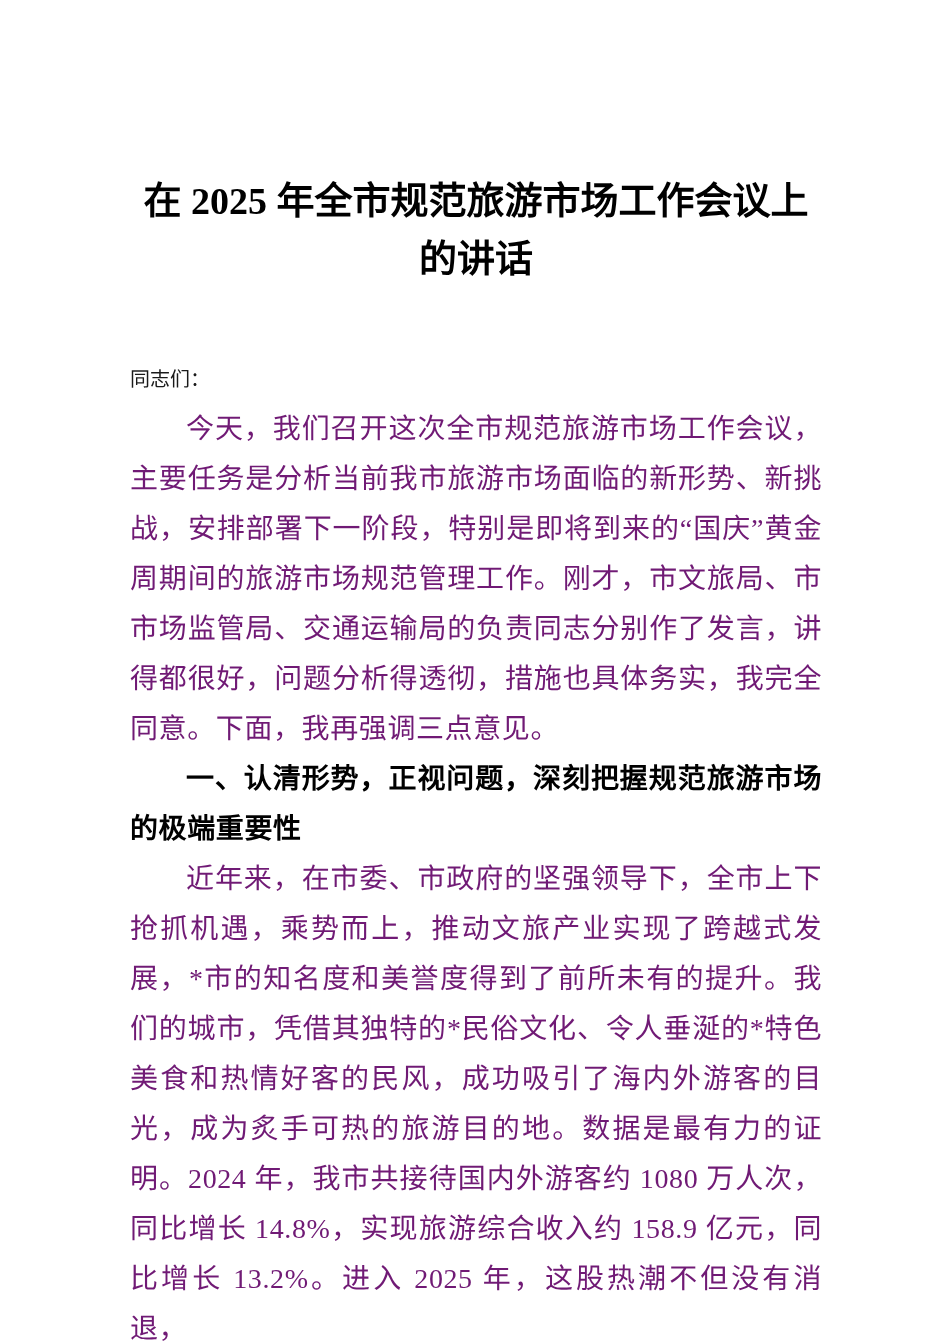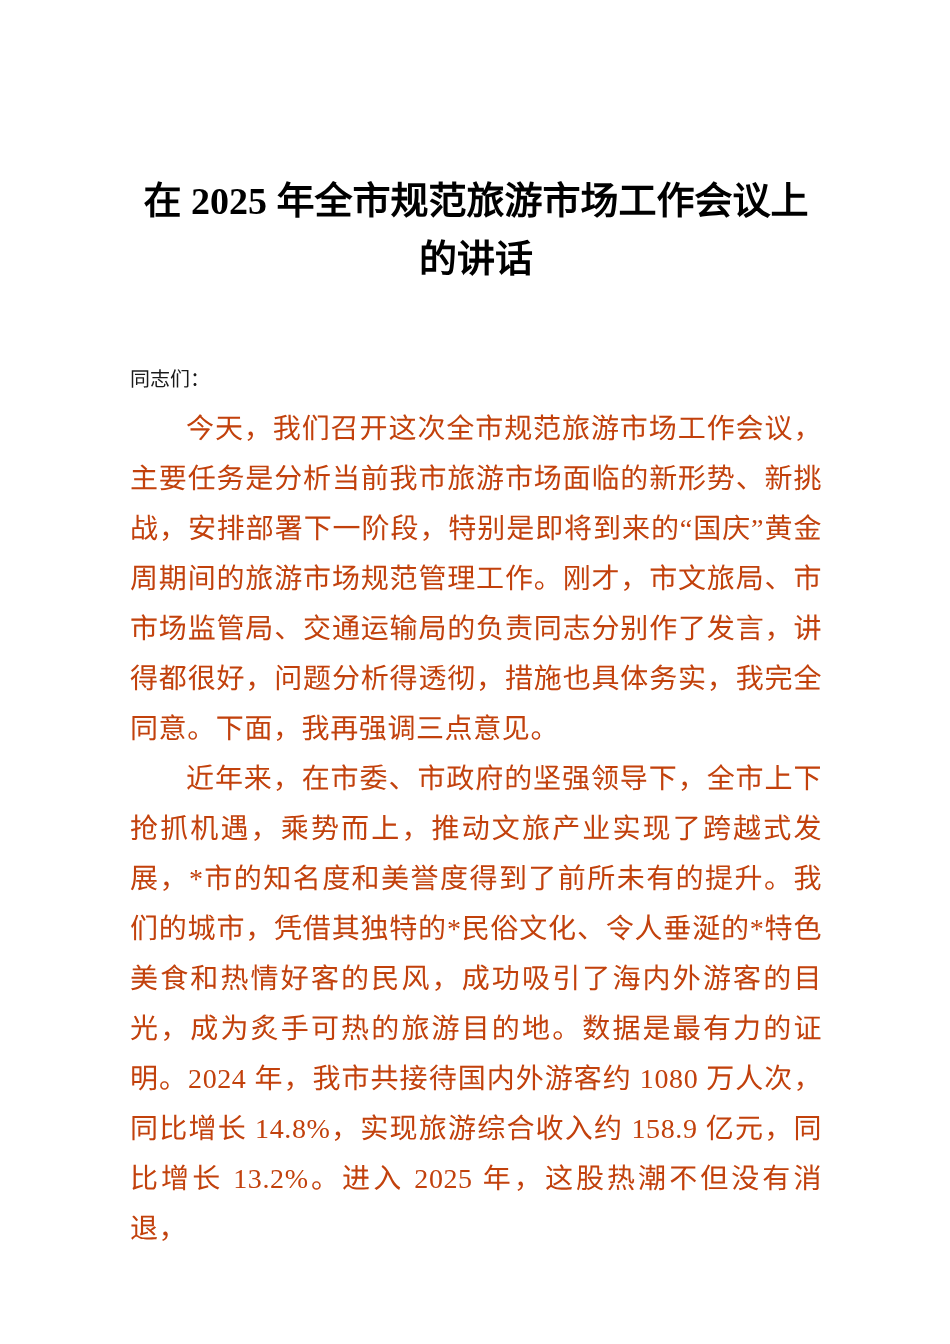--- a/index.html
+++ b/index.html
@@ -36,32 +36,33 @@
     color: #1a1a1a;
   }
   .body-para {
     margin: 0;
     font-size: 28px;
     line-height: 50px;
     letter-spacing: 0.6px;
     text-indent: 2em;
     text-align: justify;
     text-justify: inter-ideograph;
-    color: #c2410c;
+    color: #701a75;
   }
   .body-para.heading {
     font-weight: bold;
     color: #000000;
   }
 </style>
 </head>
 <body>
 
 <div class="page">
   <h1 class="title">在 2025 年全市规范旅游市场工作会议上的讲话</h1>
 
   <p class="salutation">同志们：</p>
 
   <p class="body-para">今天，我们召开这次全市规范旅游市场工作会议，主要任务是分析当前我市旅游市场面临的新形势、新挑战，安排部署下一阶段，特别是即将到来的“国庆”黄金周期间的旅游市场规范管理工作。刚才，市文旅局、市市场监管局、交通运输局的负责同志分别作了发言，讲得都很好，问题分析得透彻，措施也具体务实，我完全同意。下面，我再强调三点意见。</p>
 
+  <p class="body-para heading">一、认清形势，正视问题，深刻把握规范旅游市场的极端重要性</p>
 
   <p class="body-para">近年来，在市委、市政府的坚强领导下，全市上下抢抓机遇，乘势而上，推动文旅产业实现了跨越式发展，*市的知名度和美誉度得到了前所未有的提升。我们的城市，凭借其独特的*民俗文化、令人垂涎的*特色美食和热情好客的民风，成功吸引了海内外游客的目光，成为炙手可热的旅游目的地。数据是最有力的证明。2024 年，我市共接待国内外游客约 1080 万人次，同比增长 14.8%，实现旅游综合收入约 158.9 亿元，同比增长 13.2%。进入 2025 年，这股热潮不但没有消退，</p>
 </div>
 
 </body></html>

